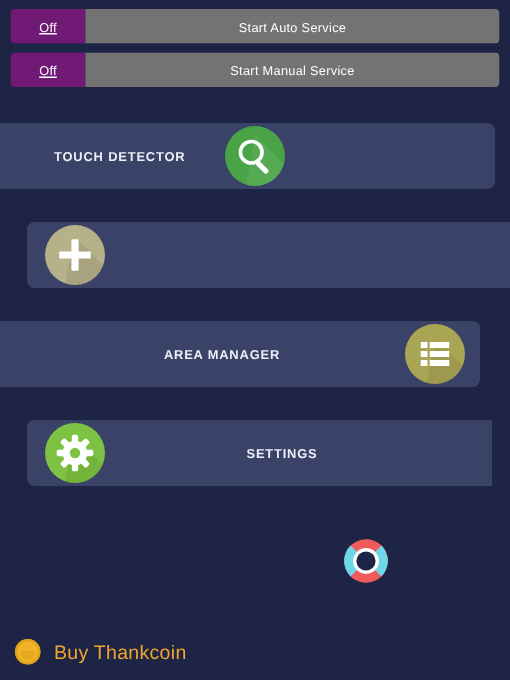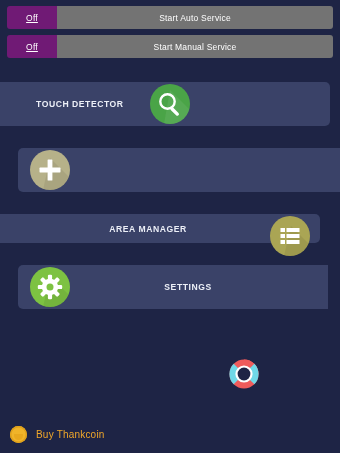--- a/index.html
+++ b/index.html
@@ -74,21 +74,21 @@
   
   .panel-addregion {
     height: 44px;
     margin: 22px 0 0 18px;
     border-radius: 5px 0 0 5px;
     justify-content: center;
     padding-left: 30px;
   }
   
   .panel-areamanager {
-    height: 29px;
+    height: 44px;
     margin: 22px 20px 0 0;
     border-radius: 0 5px 5px 0;
     justify-content: center;
     padding-right: 24px;
   }
   
   .panel-settings {
     height: 44px;
     margin: 22px 12px 0 18px;
     border-radius: 5px 0 0 5px;
@@ -154,21 +154,21 @@
     flex: 0 0 17px;
   }
   .coin-inner {
     width: 9px; height: 6px;
     border-radius: 0 0 9px 9px;
     background: #e8a81e;
     margin-bottom: 3px;
   }
   .footer-label {
     margin-left: 9px;
-    font-size: 10px;
+    font-size: 13px;
     color: #f0a72a;
     letter-spacing: .2px;
   }
 </style>
 </head>
 <body>
 
 <div class="toggle-stack">
 
   <div class="toggle-row">

